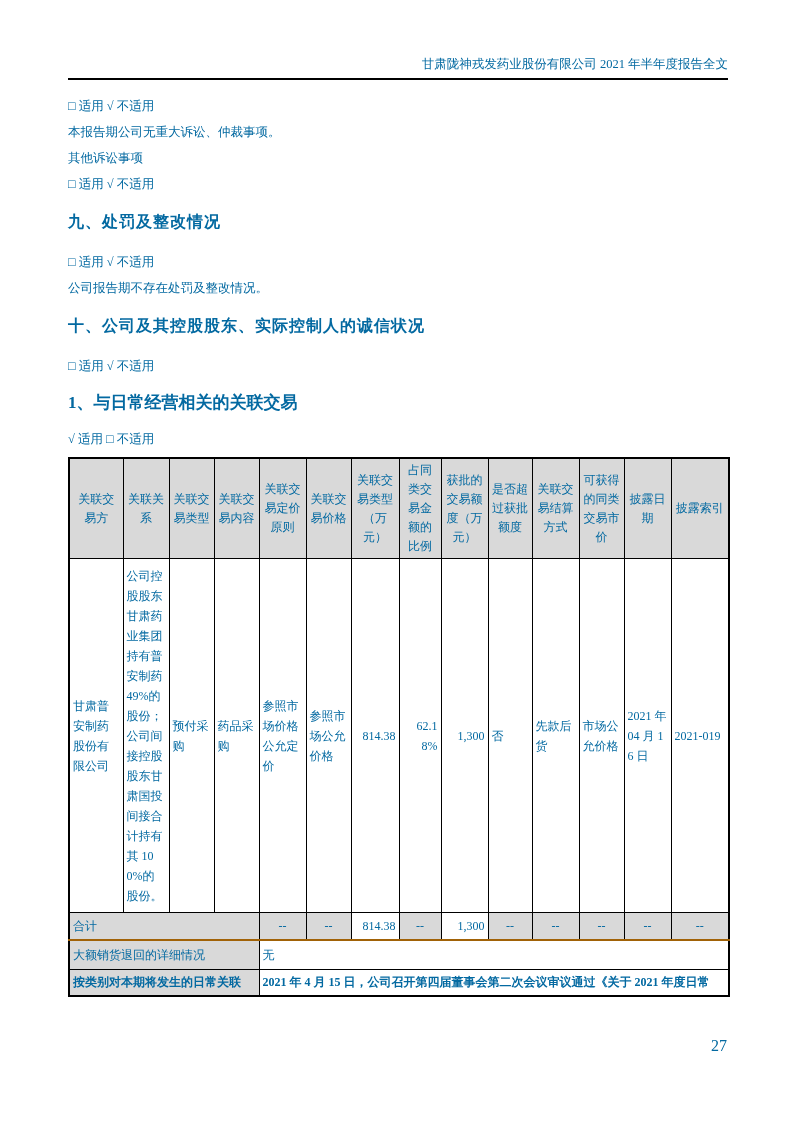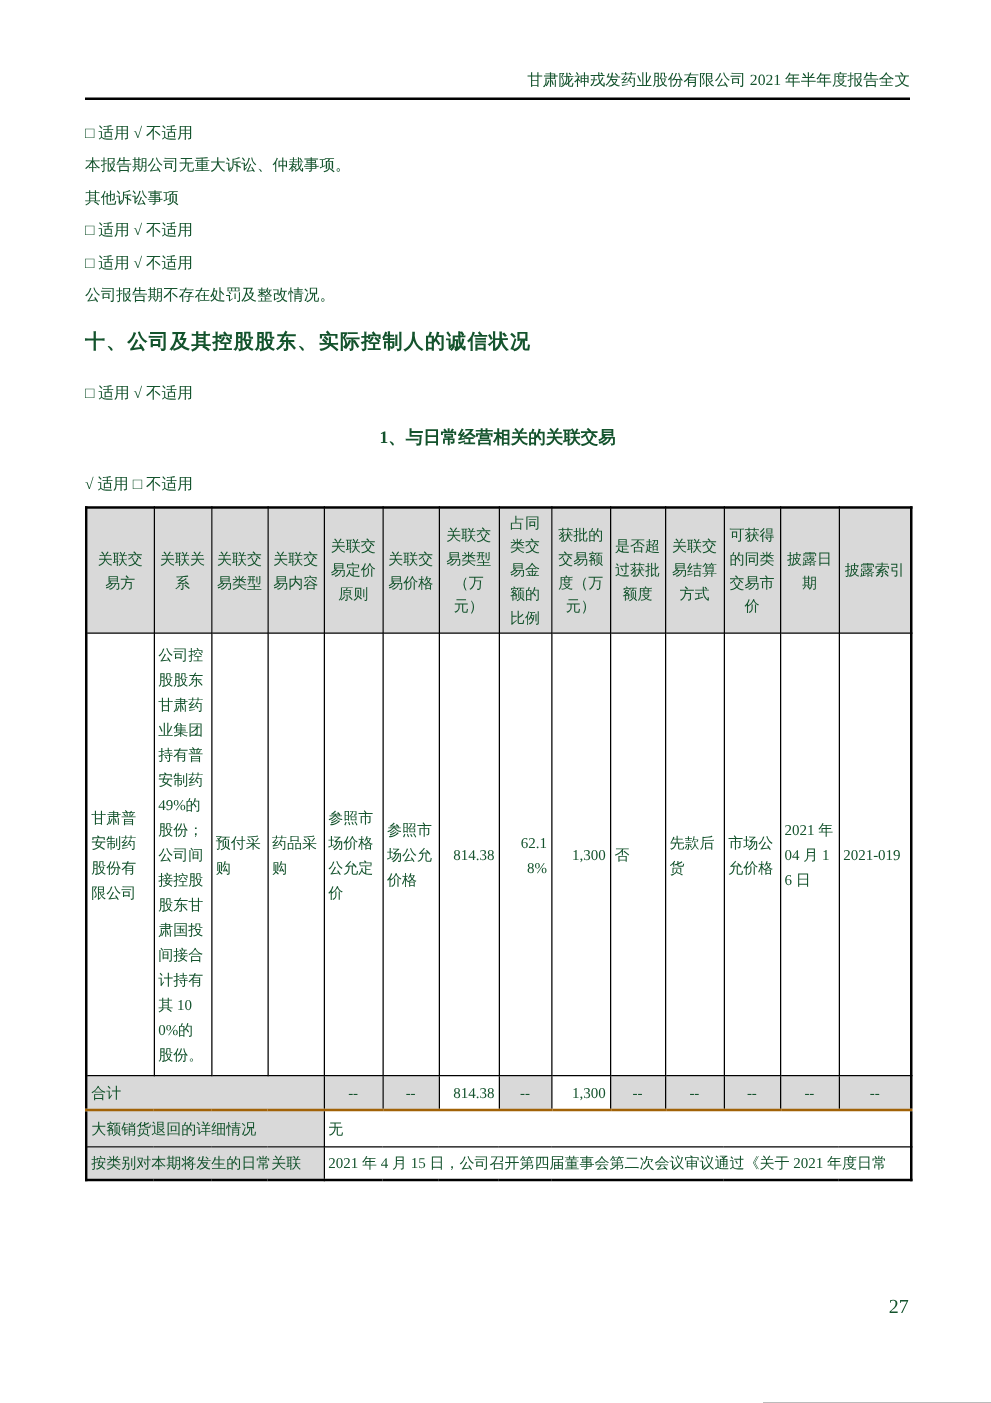--- a/index.html
+++ b/index.html
@@ -3,21 +3,21 @@
 <meta charset="utf-8">
 <style>
   * { margin:0; padding:0; box-sizing:border-box; }
   html,body { background:#888; }
   .page {
     position:relative;
     width:793px; height:1122px;
     margin:0 auto;
     background:#ffffff;
     font-family:"Liberation Serif","DejaVu Serif",serif;
-    color:#14532d;
+    color:#0369a1;
     overflow:hidden;
   }
   .content { position:absolute; left:68px; top:0; width:660px; }
 
   .doc-header {
     padding-top:56px;
     padding-bottom:6px;
     border-bottom:2px solid #000;
     text-align:right;
     font-size:12.5px;
@@ -28,24 +28,23 @@
   p.line { margin:0 0 10px 0; }
   p.first { margin-top:18px; }
 
   h2.sec {
     font-size:16px; font-weight:bold;
     line-height:20px;
     margin:20px 0 22px 0;
     letter-spacing:1px;
   }
   h3.sub {
-    font-size:14px; font-weight:bold;
+    font-size:17px; font-weight:bold;
     line-height:17px;
     margin:20px 0 20px 0;
-    text-align:center;
   }
 
   table.rel {
     margin-top:7px;
     width:660px;
     border-collapse:collapse;
     table-layout:fixed;
     border:2px solid #000;
     font-size:12px;
   }
@@ -60,21 +59,21 @@
   table.rel th {
     background:#d9d9d9;
     font-weight:normal;
     text-align:center;
     line-height:19px;
   }
   tr.r-head   { height:95px; }
   tr.r-main   { height:354px; }
   tr.r-total  { height:27px; }
   tr.r-returns{ height:30px; }
-  tr.r-cat    { height:26px; }
+  tr.r-cat    { height:26px;font-weight:bold; }
 
   td.gray { background:#d9d9d9; }
   td.num  { text-align:right; }
   td.ctr  { text-align:center; }
   td.lft  { text-align:left; }
   tr.r-total td { border-bottom:2px solid #a16207; }
 
   .pagenum {
     position:absolute;
     right:66px; top:1037px;
@@ -91,20 +90,21 @@
     <div class="doc-header">
       <span>甘肃陇神戎发药业股份有限公司 2021 年半年度报告全文</span>
     </div>
 
     <div class="body-text">
       <p class="line first">□ 适用 √ 不适用</p>
       <p class="line">本报告期公司无重大诉讼、仲裁事项。</p>
       <p class="line">其他诉讼事项</p>
       <p class="line">□ 适用 √ 不适用</p>
 
+      <h2 class="sec">九、处罚及整改情况</h2>
       <p class="line">□ 适用 √ 不适用</p>
       <p class="line">公司报告期不存在处罚及整改情况。</p>
 
       <h2 class="sec">十、公司及其控股股东、实际控制人的诚信状况</h2>
       <p class="line">□ 适用 √ 不适用</p>
 
       <h3 class="sub">1、与日常经营相关的关联交易</h3>
       <p class="line">√ 适用 □ 不适用</p>
     </div>
 

